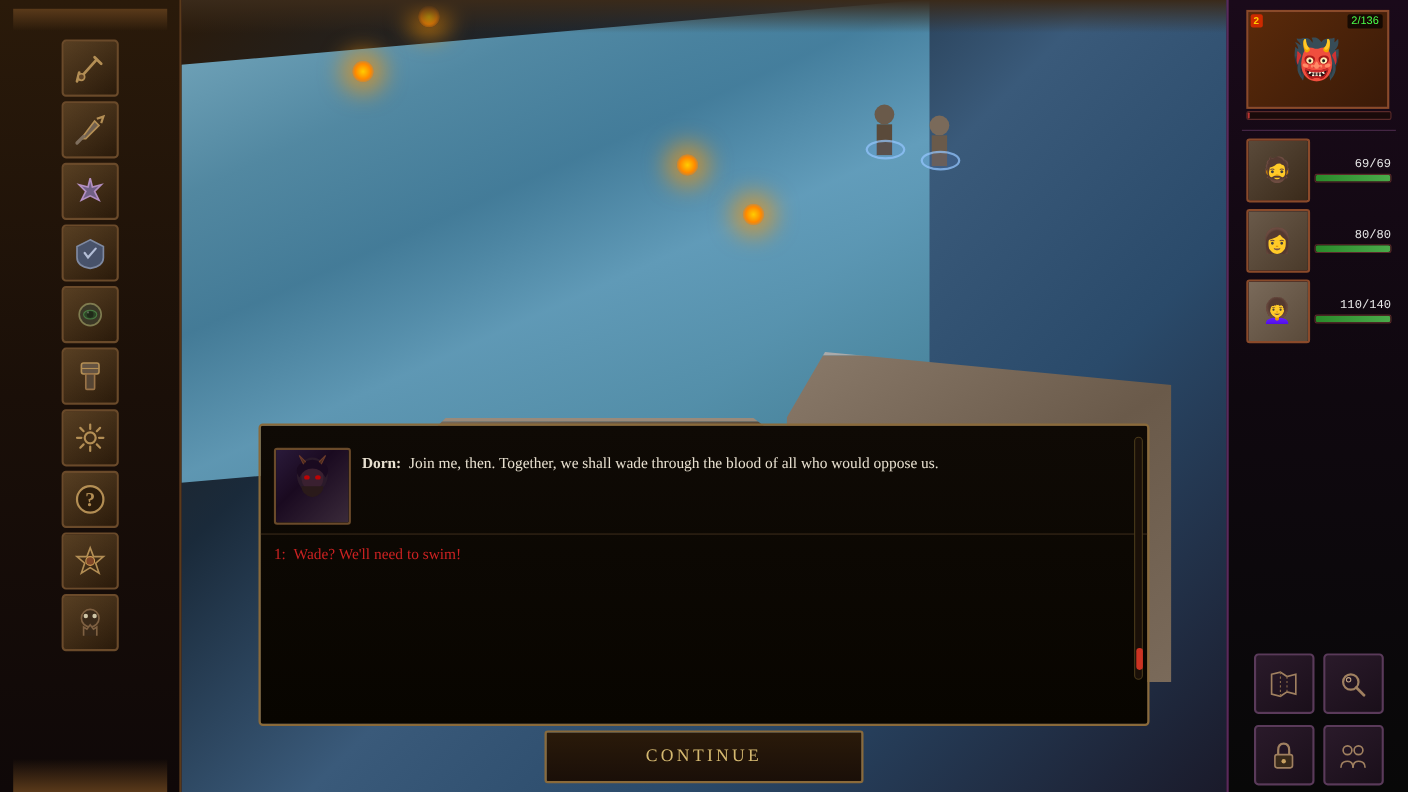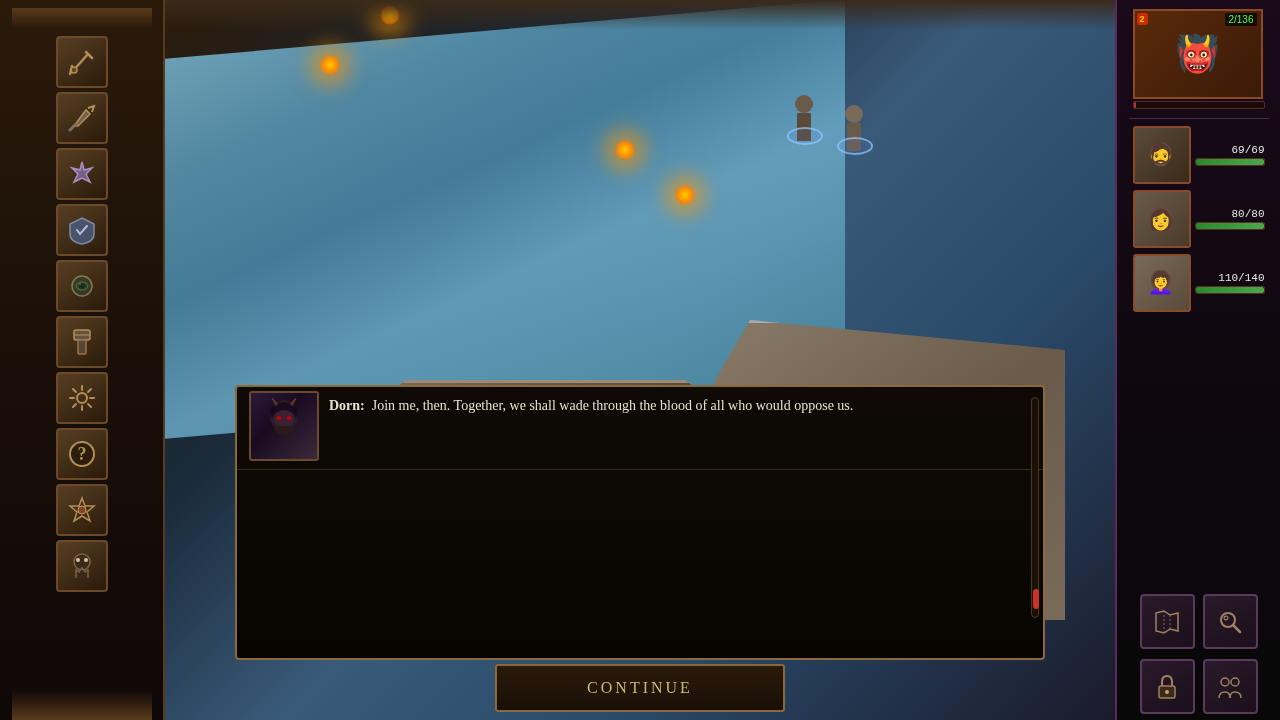--- a/index.html
+++ b/index.html
@@ -235,21 +235,21 @@
       height: 275px;
       background: linear-gradient(180deg, #0f0a05 0%, #080500 100%);
       border: 2px solid #8a6a3a;
       border-radius: 4px;
       overflow: hidden;
     }
 
     .dialogue-header {
       display: flex;
       align-items: flex-start;
-      padding: 4px 12px 8px;
+      padding: 20px 12px 8px;
       gap: 10px;
       border-bottom: 1px solid #3a2a1a;
     }
 
     .dialogue-portrait {
       width: 70px;
       height: 70px;
       border: 2px solid #6a4a2a;
       border-radius: 3px;
       background: linear-gradient(135deg, #3a2a3a, #1a1020);
@@ -669,20 +669,26 @@
       </div>
     </div>
     <div class="dialogue-text-area">
       <div class="dialogue-main-text">
         <span class="dialogue-speaker">Dorn:</span>
         &nbsp;<span>Join me, then. Together, we shall wade through the blood of all who would oppose us.</span>
       </div>
     </div>
   </div>
 
+  <div class="dialogue-options">
+    <div class="dialogue-option">
+      <span>1:</span>
+      &nbsp;<span>Wade? We'll need to swim!</span>
+    </div>
+  </div>
 
   <div class="dialogue-scrollbar">
     <div class="dialogue-scrollbar-thumb"></div>
   </div>
 </div>
 
 <button class="continue-btn">
   <span>CONTINUE</span>
 </button>
 

